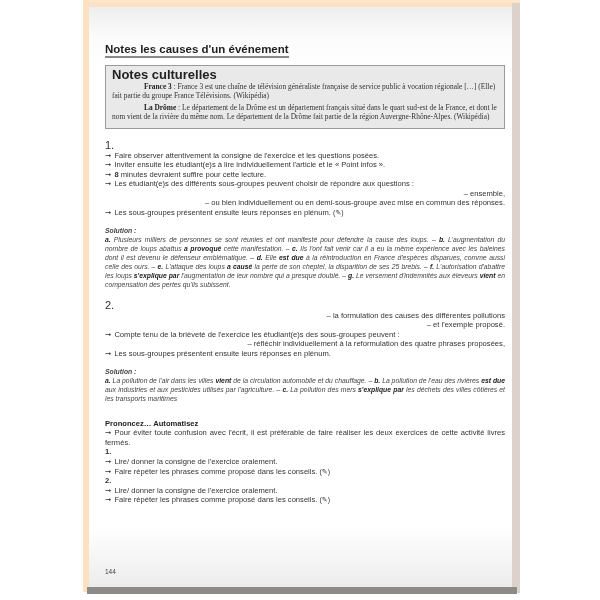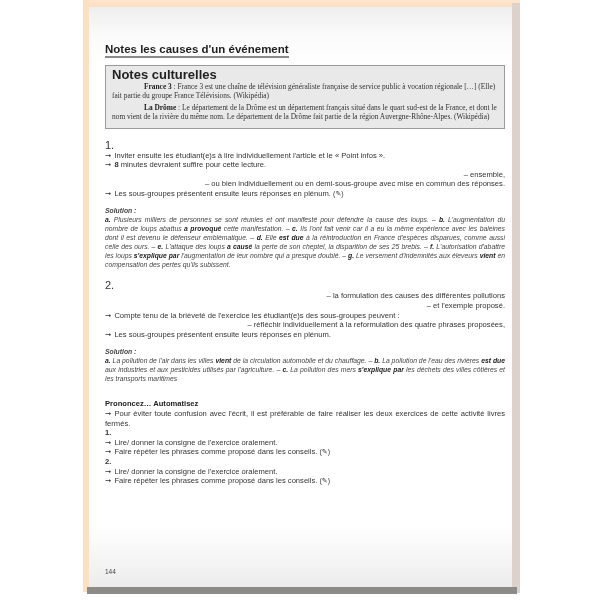--- a/index.html
+++ b/index.html
@@ -59,22 +59,24 @@
 
     <div class="notes">
       <div class="nh">Notes culturelles</div>
       <p><b>France 3</b><span> : France 3 est une chaîne de télévision généraliste française de service public à vocation régionale […] (Elle) fait partie du groupe France Télévisions. (Wikipédia)</span></p>
       <p><b>La Drôme</b><span> : Le département de la Drôme est un département français situé dans le quart sud-est de la France, et dont le nom vient de la rivière du même nom. Le département de la Drôme fait partie de la région Auvergne-Rhône-Alpes. (Wikipédia)</span></p>
     </div>
 
     <div>
       <div class="sec-num">1.</div>
       <div class="lines" id="s1-lines">
+          <div><span class="arrow">➞</span><span>Faire observer attentivement la consigne de l'exercice et les questions posées.</span></div>
           <div><span class="arrow">➞</span><span>Inviter ensuite les étudiant(e)s à lire individuellement l'article et le « Point infos ».</span></div>
           <div><span class="arrow">➞</span><b>8</b><span> minutes devraient suffire pour cette lecture.</span></div>
+          <div><span class="arrow">➞</span><span>Les étudiant(e)s des différents sous-groupes peuvent choisir de répondre aux questions :</span></div>
           <div class="ind"><span>– ensemble,</span></div>
           <div class="ind"><span>– ou bien individuellement ou en demi-sous-groupe avec mise en commun des réponses.</span></div>
           <div><span class="arrow">➞</span><span>Les sous-groupes présentent ensuite leurs réponses en plénum. </span><span class="pen">(✎)</span></div>
         </div>
       <div class="sol">
         <div class="sh">Solution :</div>
         <div id="s1-sol"><b>a.</b><span> Plusieurs milliers de personnes se sont réunies et ont manifesté pour défendre la cause des loups. – </span><b>b.</b><span> L'augmentation du nombre de loups abattus </span><b>a provoqué</b><span> cette manifestation. – </span><b>c.</b><span> Ils l'ont fait venir car il a eu la même expérience avec les baleines dont il est devenu le défenseur emblématique. – </span><b>d.</b><span> Elle </span><b>est due</b><span> à la réintroduction en France d'espèces disparues, comme aussi celle des ours. – </span><b>e.</b><span> L'attaque des loups </span><b>a causé</b><span> la perte de son cheptel, la disparition de ses 25 brebis. – </span><b>f.</b><span> L'autorisation d'abattre les loups </span><b>s'explique par</b><span> l'augmentation de leur nombre qui a presque doublé. – </span><b>g.</b><span> Le versement d'indemnités aux éleveurs </span><b>vient</b><span> en compensation des pertes qu'ils subissent.</span></div>
       </div>
     </div>
 

